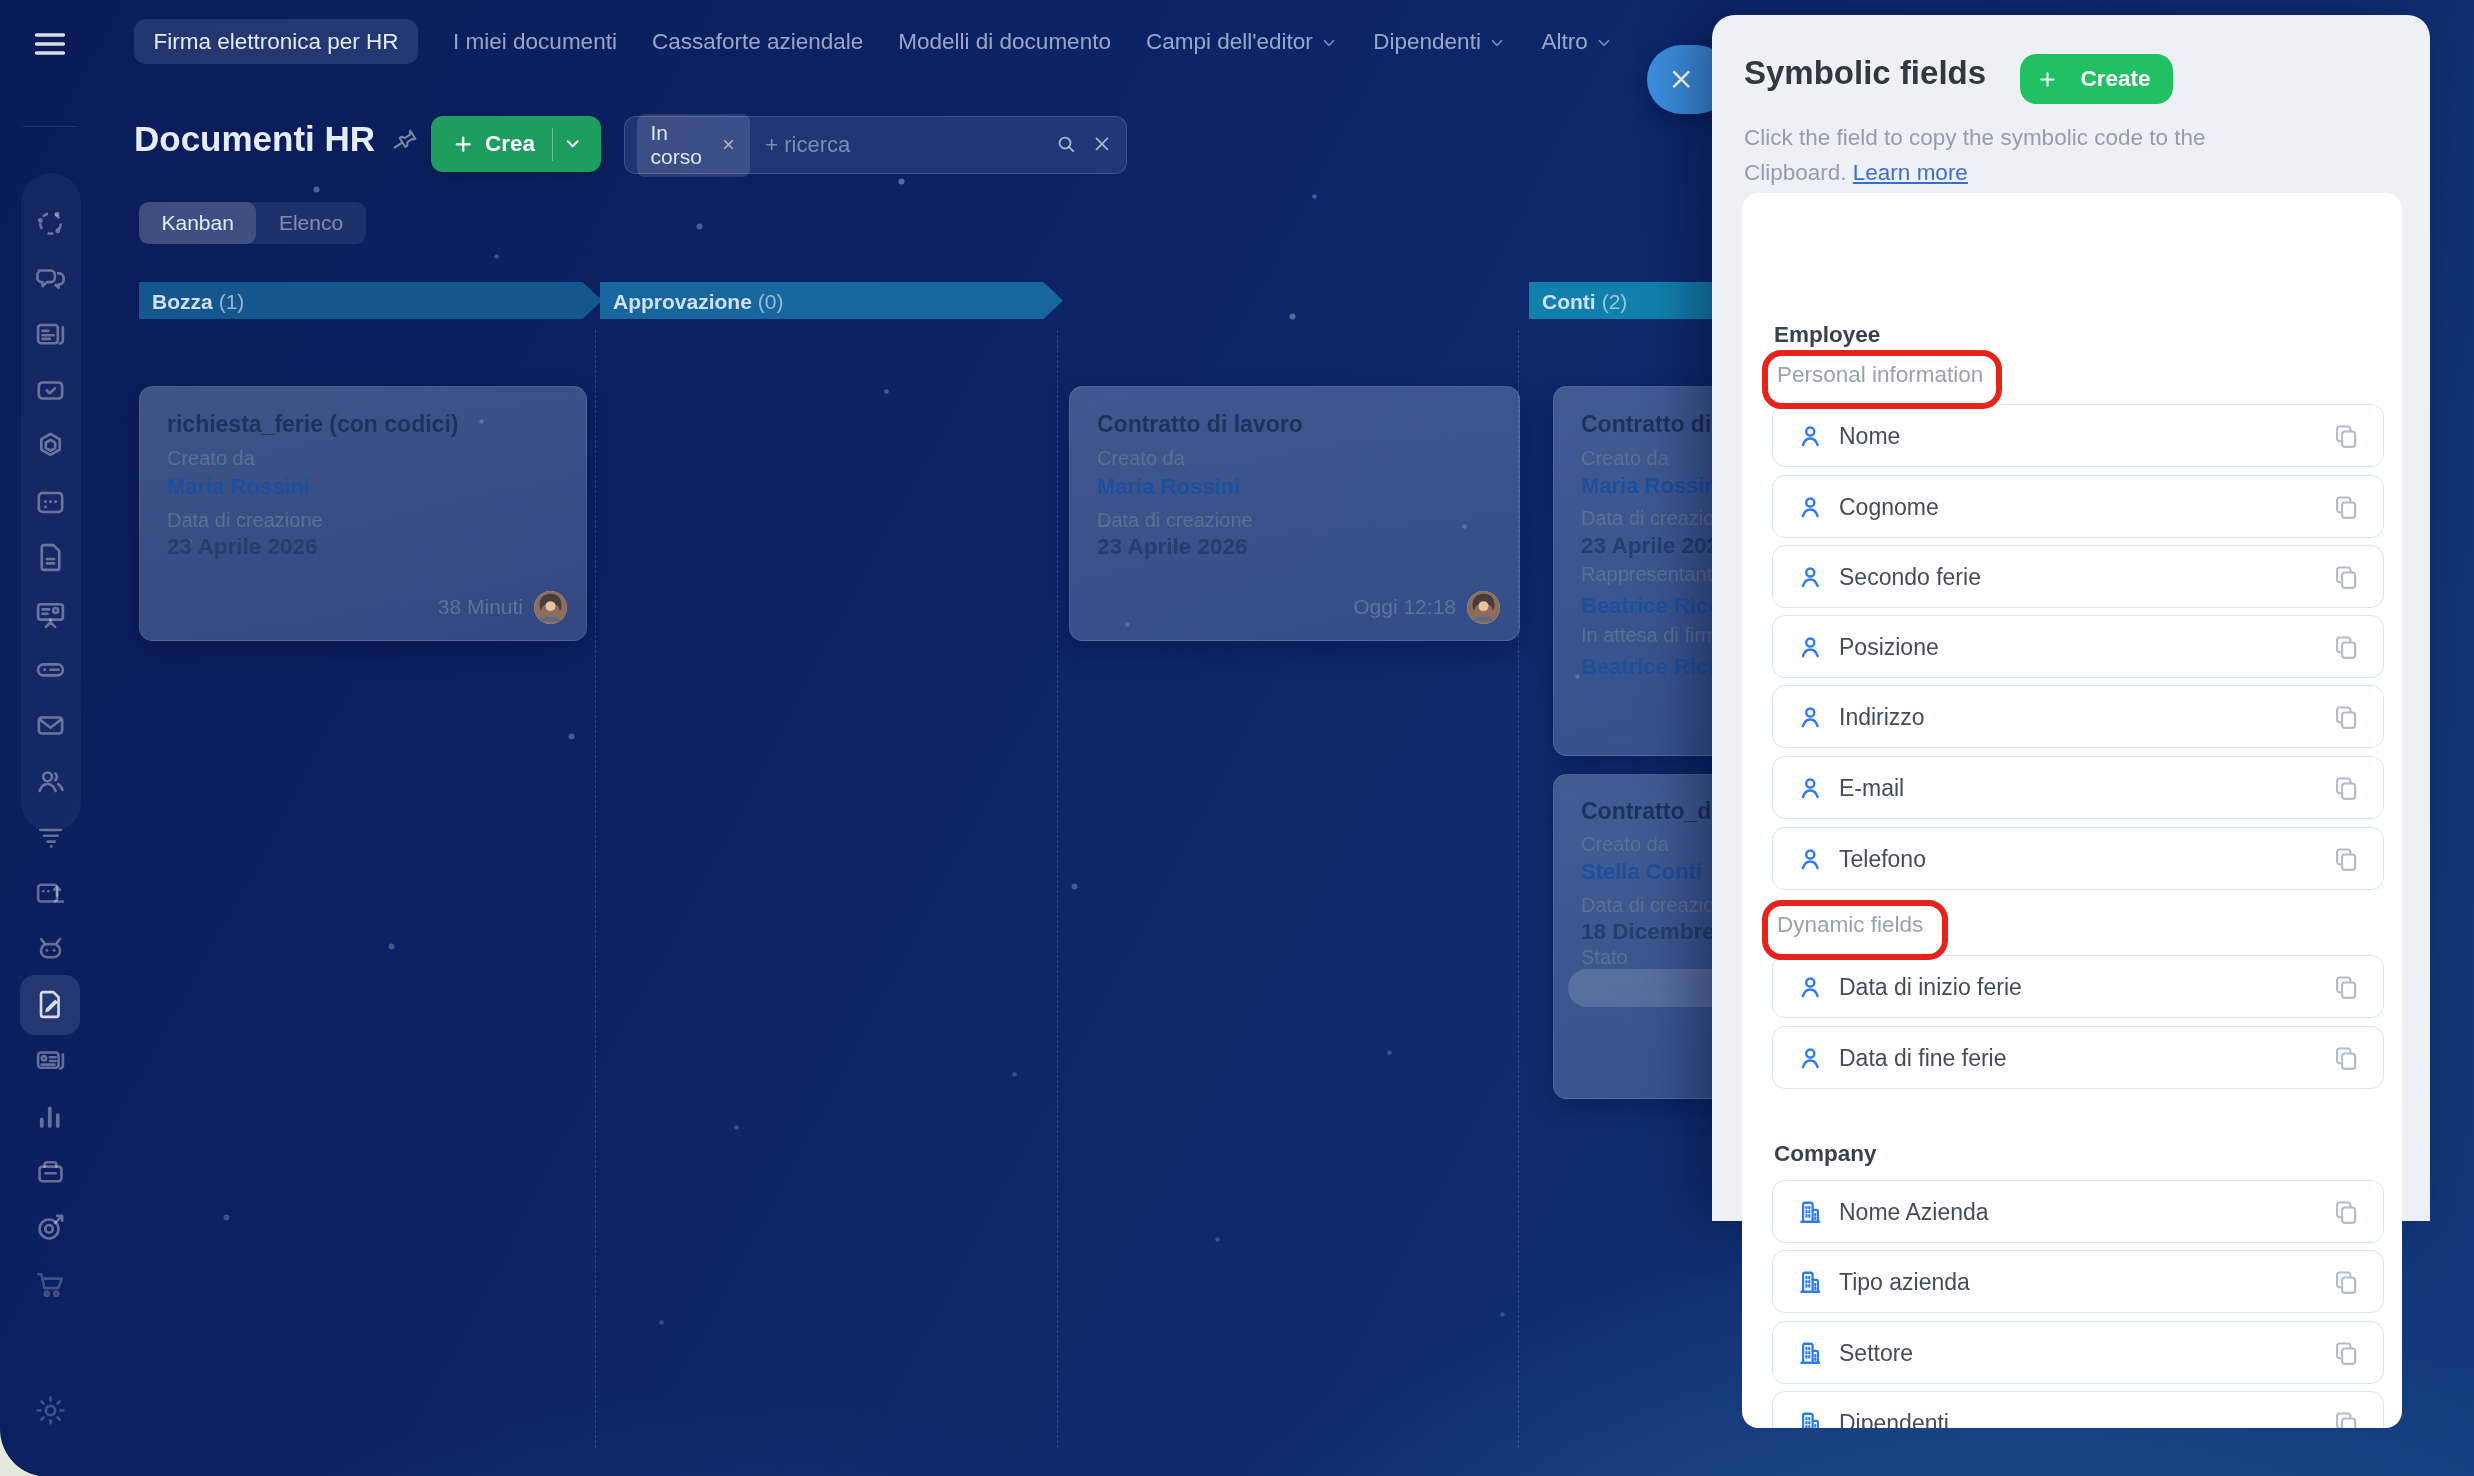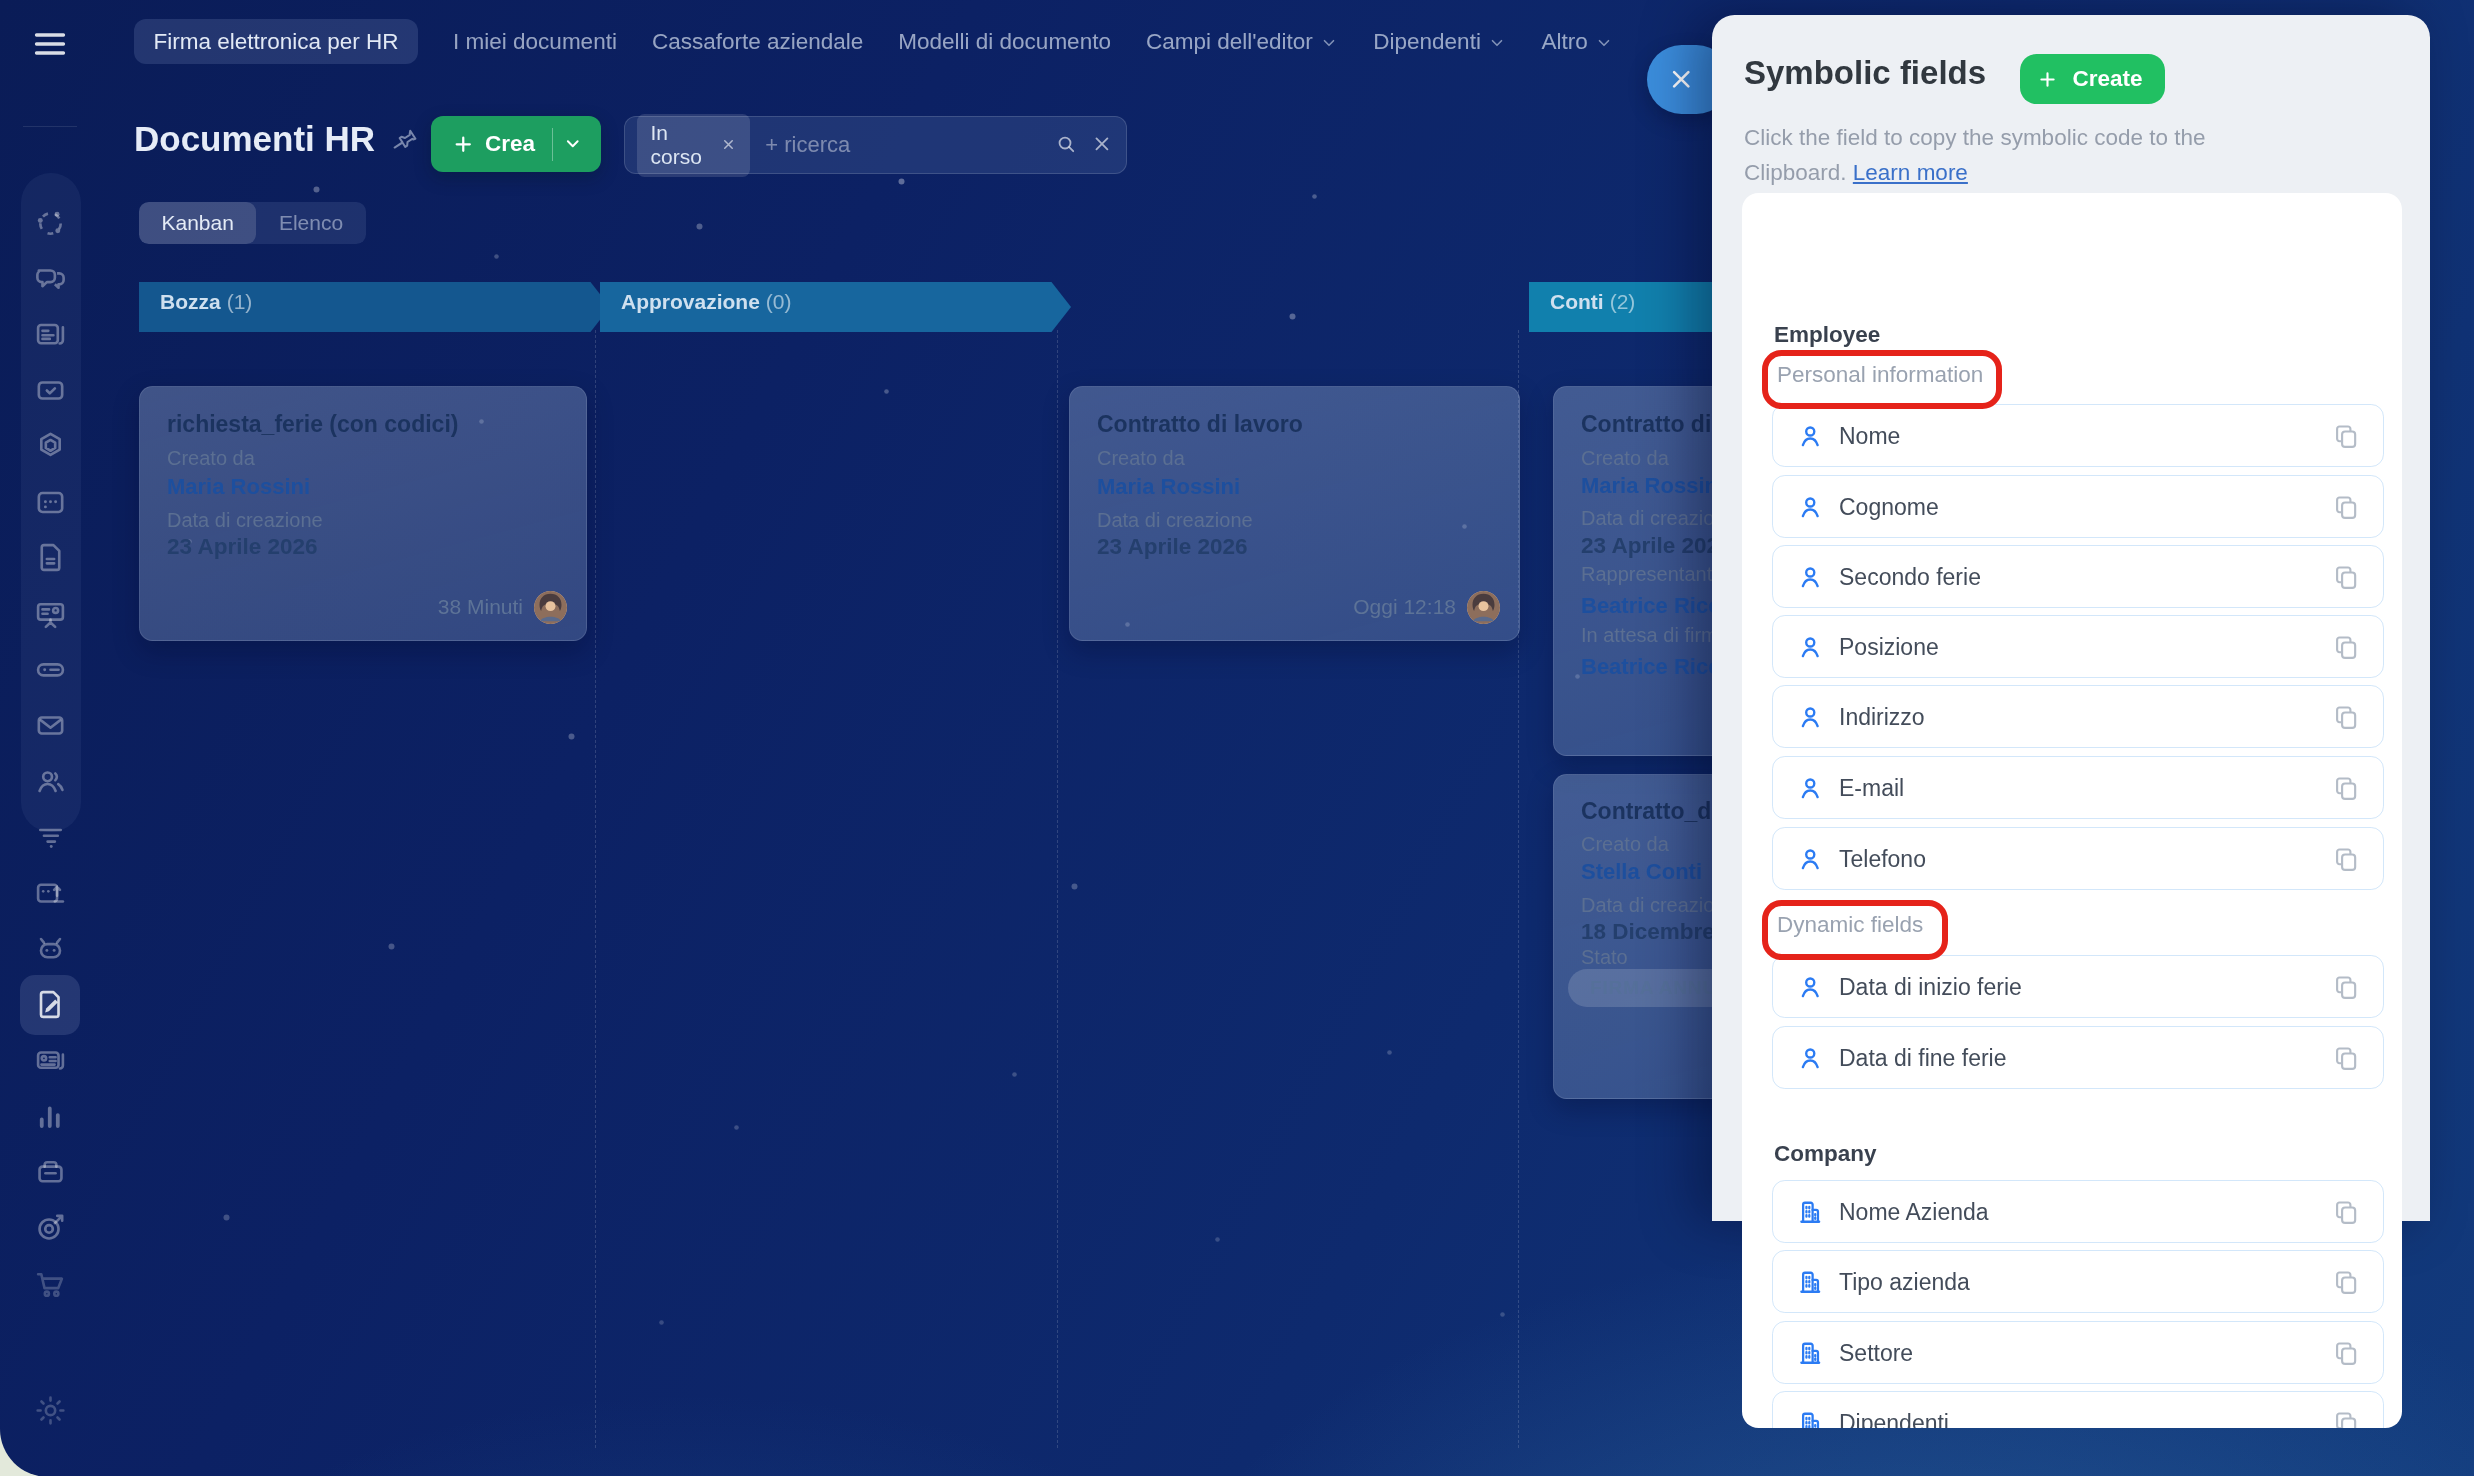--- a/index.html
+++ b/index.html
@@ -45,39 +45,39 @@
   .filterbar{position:absolute;left:624px;top:116px;width:501px;height:56px;border-radius:12px;background:rgba(120,148,200,.18);border:0.8px solid rgba(255,255,255,.14);display:flex;align-items:center}
   .chip{display:flex;align-items:center;gap:3px;background:rgba(255,255,255,.13);border-radius:7.5px;margin-left:12px;padding:7.5px 13.5px;font-size:21px;color:#dde6f3;cursor:pointer}
   .chip .x{width:16.5px;height:16.5px;color:rgba(255,255,255,.6);cursor:pointer}
   .filterbar input{flex:1;background:transparent;border:none;outline:none;font-size:22px;color:#dde6f3;margin-left:13.5px;font-family:"Liberation Sans",sans-serif}
   .filterbar input::placeholder{color:rgba(255,255,255,.42)}
   .fb-ic{width:24px;height:24px;color:rgba(255,255,255,.62);margin-right:13.5px;cursor:pointer}
   .seg{position:absolute;left:139px;top:202px;height:42px;border-radius:9.8px;background:rgba(150,172,214,.14);display:flex;align-items:center;padding:0}
   .seg .s{font-size:21px;padding:0 22.5px;height:42px;line-height:42px;border-radius:9.8px;color:rgba(223,232,246,.5);cursor:pointer}
   .seg .s.on{background:rgba(255,255,255,.15);color:#e4ebf6}
   
-  .col-h{position:absolute;top:282px;height:50px;line-height:39px;padding-left:21px;font-size:21px;font-weight:700;color:#cfe0ef;white-space:nowrap;
+  .col-h{position:absolute;top:282px;height:37px;line-height:39px;padding-left:13px;font-size:21px;font-weight:700;color:#cfe0ef;white-space:nowrap;
     clip-path:polygon(0 0,calc(100% - 19.5px) 0,100% 50%,calc(100% - 19.5px) 100%,0 100%)}
   .col-h .cnt{font-weight:400;color:rgba(255,255,255,.55);margin-left:6px}
   .sep{position:absolute;top:330px;height:1118px;width:0;border-left:1.5px dashed rgba(255,255,255,.15)}
   .card{position:absolute;border-radius:13.5px;background:linear-gradient(165deg,rgba(168,190,222,.34),rgba(140,164,202,.30));border:0.8px solid rgba(255,255,255,.10);box-shadow:0 10.5px 25.5px rgba(2,8,40,.28);cursor:pointer}
   .cl{position:absolute;left:27px;white-space:nowrap}
   .ct{font-size:23px;font-weight:700;color:#1b335f}
   .cm{font-size:20px;color:#5b6f92}
   .cn{font-size:22px;font-weight:700;color:#1d4f9e;cursor:pointer}
   .cd{font-size:22.5px;font-weight:700;color:#243f6d}
   .c-foot{position:absolute;right:19.5px;bottom:16.5px;display:flex;align-items:center;gap:10.5px;font-size:21px;color:#5d7397}
   .avatar{width:33px;height:33px;border-radius:50%;overflow:hidden;background:#caa58b;cursor:pointer}
   .badge{position:absolute;left:13.5px;top:194px;height:38px;line-height:38px;padding:0 22.5px;border-radius:19px;background:rgba(255,255,255,.15);font-size:19px;font-weight:700;letter-spacing:0.8px;color:#55709a;white-space:nowrap}
   
   .close-pill{position:absolute;left:1647px;top:45px;width:84px;height:69px;border-radius:35px;background:#3b8ddc;z-index:40;cursor:pointer;box-shadow:0 7.5px 19.5px rgba(0,10,40,.3)}
   .close-pill svg{position:absolute;left:19.5px;top:20px;width:28.5px;height:28.5px;color:#fff}
   .panel{position:absolute;left:1712px;top:15px;width:718px;height:1206px;background:#edf0f4;border-radius:22.5px 22.5px 0 0;z-index:50;box-shadow:-18px 0 53px rgba(1,6,35,.4)}
   .p-title{position:absolute;left:32px;top:39px;font-size:33px;font-weight:700;color:#31383f}
-  .btn-create{position:absolute;left:308px;top:39px;height:50px;border-radius:16.5px;background:#21c062;color:#fff;display:flex;align-items:center;padding:0 22.5px 0 16.5px;gap:15px;font-size:22.5px;font-weight:600;cursor:pointer}
+  .btn-create{position:absolute;left:308px;top:39px;height:50px;border-radius:16.5px;background:#21c062;color:#fff;display:flex;align-items:center;padding:0 22.5px 0 16.5px;gap:23px;font-size:22.5px;font-weight:600;cursor:pointer}
   .btn-create svg{width:21px;height:21px}
   .p-desc{position:absolute;left:32px;top:105px;width:525px;font-size:22.5px;line-height:35px;color:#959dab}
   .p-desc a{color:#3a70c9;text-decoration:underline;cursor:pointer}
   .p-card{position:absolute;left:30px;top:178px;width:660px;height:1235px;background:#fff;border-radius:16.5px;overflow:hidden}
   .p-search{position:absolute;left:30px;top:26px;width:612px;height:63px;border:1.5px solid #e4e8ef;border-radius:12px;box-sizing:border-box}
   .p-search input{position:absolute;left:22.5px;top:0;width:510px;height:60px;border:none;outline:none;font-size:23px;color:#4a5261;font-family:"Liberation Sans",sans-serif;background:transparent}
   .p-search input::placeholder{color:#a9b1bd}
   .p-search svg{position:absolute;right:19.5px;top:16.5px;width:27px;height:27px;color:#c2c9d4}
   .sect{position:absolute;left:32px;font-size:22.5px;font-weight:600;color:#39414e;white-space:nowrap}
   .subsect{position:absolute;left:35px;font-size:22.5px;color:#99a2b0;white-space:nowrap}

